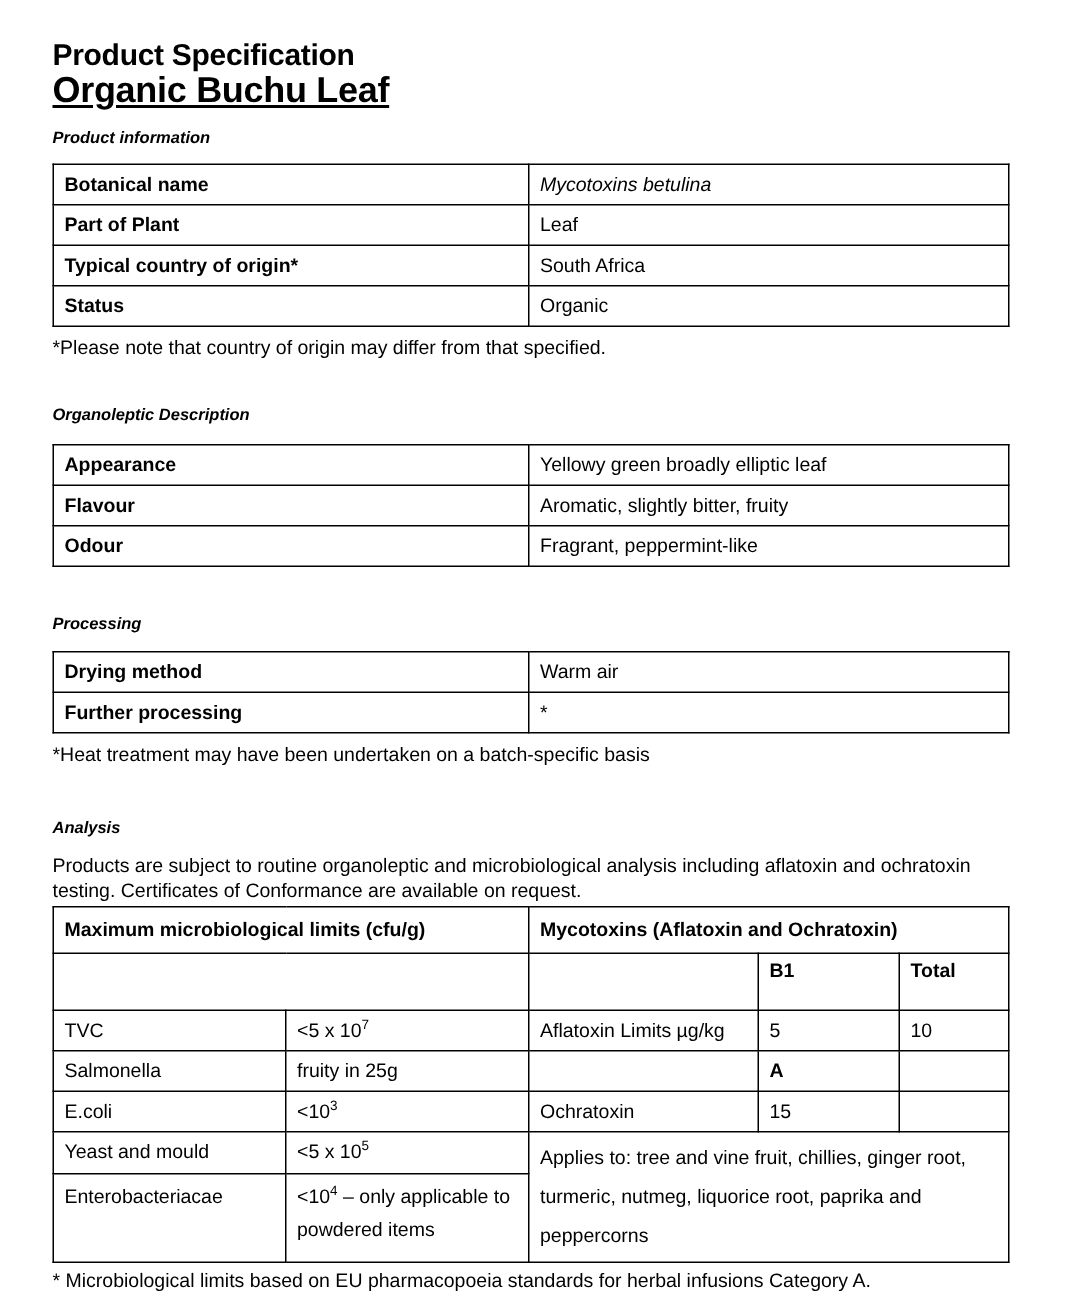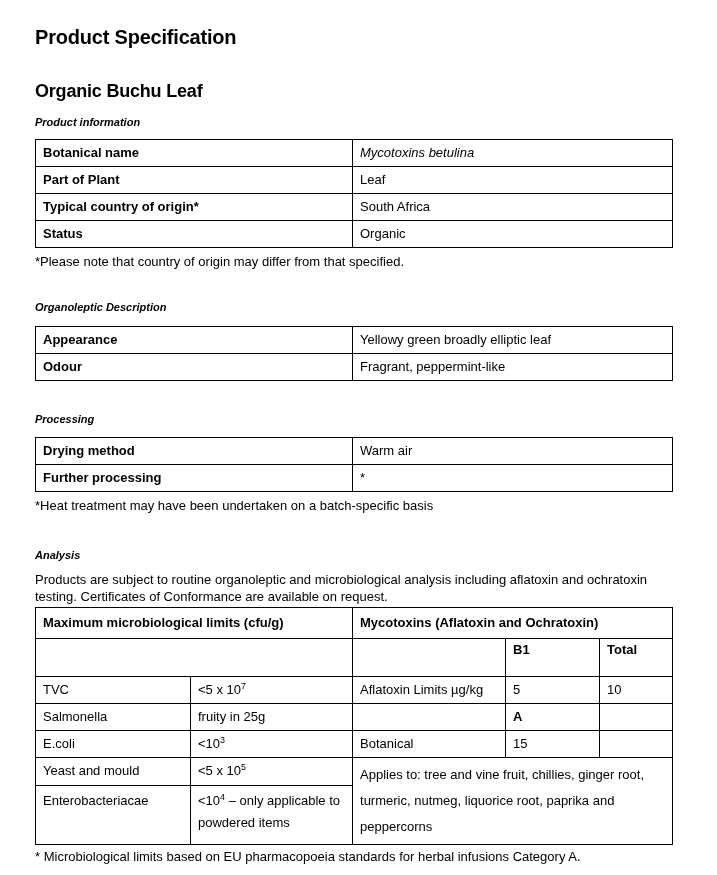--- a/index.html
+++ b/index.html
@@ -4,21 +4,21 @@
 <style>
   html,body{margin:0;padding:0;}
   body{
     width:717px;height:875px;background:#ffffff;color:#000000;
     font-family:"Liberation Sans","DejaVu Sans",sans-serif;
     font-size:13px;overflow:hidden;
   }
   .page{padding:5px 33px 0 35px;}
   h1,h2,h3{margin:0;font-weight:bold;color:#000;}
   .doc-title{font-size:20px;line-height:25px;letter-spacing:-0.2px;margin-top:20px;}
-  .product-name{font-size:18px;line-height:22px;margin-top:30px;letter-spacing:-0.2px;}
+  .product-name{font-size:24px;line-height:22px;letter-spacing:-0.2px;text-decoration:underline;}
   .section-heading{font-size:11px;line-height:19px;font-style:italic;}
   .mt-info{margin-top:11px;}
   .mt-organo{margin-top:28px;}
   .mt-proc{margin-top:29px;}
   .mt-analysis{margin-top:32px;}
   table{border-collapse:collapse;width:637px;table-layout:fixed;}
   td{border:1px solid #000;padding:5px 7px;line-height:16px;vertical-align:middle;
      overflow:hidden;margin-left:40px;}
   .kv-table{margin-top:7px;}
   .kv-table td{height:16px;}
@@ -81,20 +81,24 @@
     <colgroup>
         <col style="width:317px">
         <col style="width:320px">
       </colgroup>
     <tbody>
         <tr>
       <td class="kv-label">Appearance</td>
       <td>Yellowy green broadly elliptic leaf</td>
     </tr>
     <tr>
+      <td class="kv-label">Flavour</td>
+      <td>Aromatic, slightly bitter, fruity</td>
+    </tr>
+    <tr>
       <td class="kv-label">Odour</td>
       <td>Fragrant, peppermint-like</td>
     </tr>
   </tbody>
     </table>
 
   <h3 class="section-heading mt-proc">Processing</h3>
 
   <table class="kv-table" style="margin-top:8px;">
     <colgroup>
@@ -148,21 +152,21 @@
     <tr class="row-std">
       <td>Salmonella</td>
       <td>fruity in 25g</td>
       <td></td>
       <td class="bold">A</td>
       <td></td>
     </tr>
     <tr class="row-std">
       <td>E.coli</td>
       <td><span>&lt;10</span><sup>3</sup></td>
-      <td>Botanical</td>
+      <td>Ochratoxin</td>
       <td>15</td>
       <td></td>
     </tr>
     <tr class="row-yeast">
       <td>Yeast and mould</td>
       <td><span>&lt;5 x 10</span><sup>5</sup></td>
       <td colspan="3" rowspan="2" class="applies-cell">Applies to: tree and vine fruit, chillies, ginger root, turmeric, nutmeg, liquorice root, paprika and peppercorns</td>
     </tr>
     <tr class="row-entero">
       <td>Enterobacteriacae</td>

